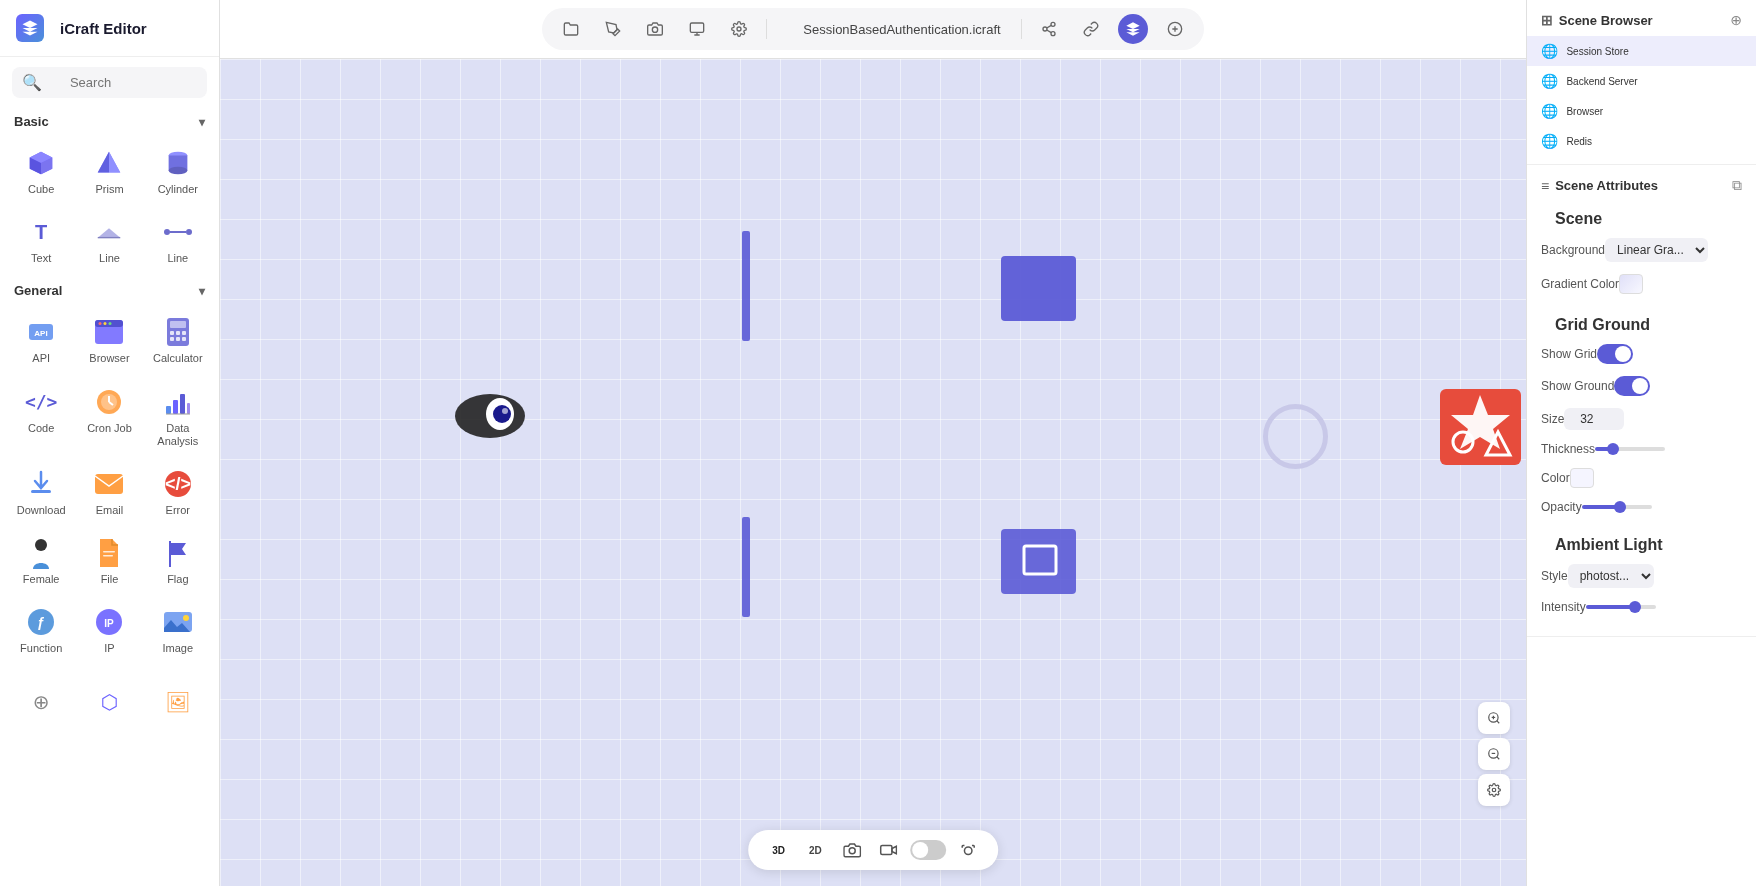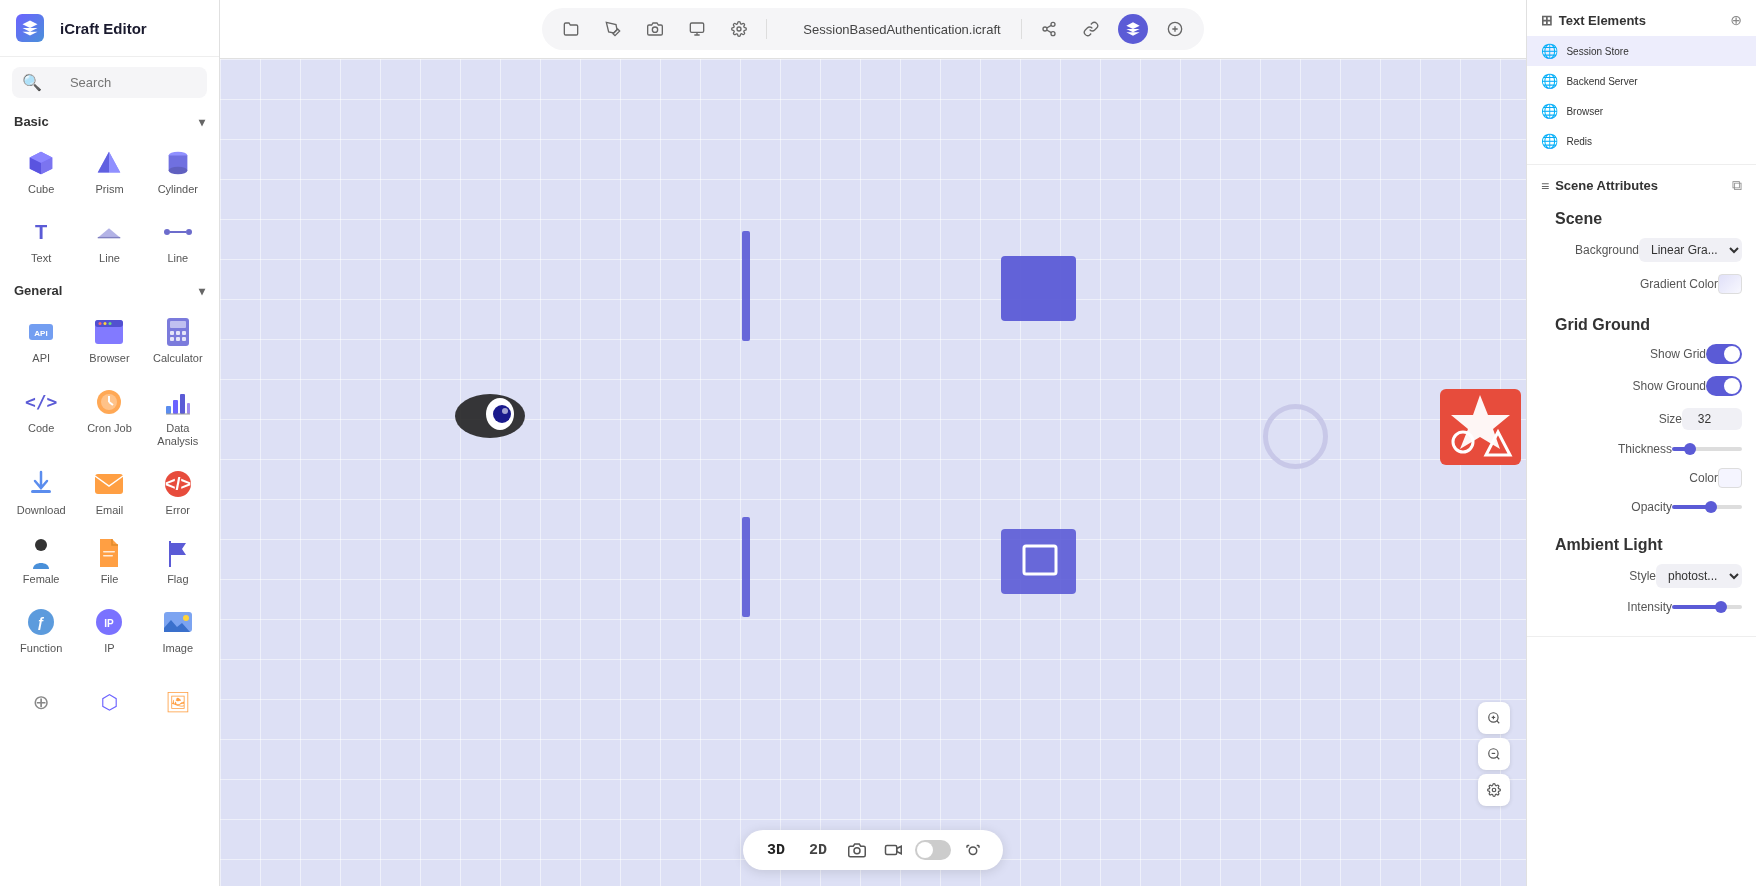--- a/index.html
+++ b/index.html
@@ -150,25 +150,24 @@
       transform: translateX(-50%);
       display: flex;
       align-items: center;
       gap: 8px;
       background: #fff;
       border-radius: 24px;
       padding: 6px 16px;
       box-shadow: 0 2px 12px rgba(0,0,0,0.12);
     }
     .btm-btn {
-      font-size: 15px; font-weight: 600;
+      font-size: 10px; font-weight: 600;
       color: #444; cursor: pointer;
       padding: 4px 8px;
       border-radius: 6px;
-      font-family: Liberation Mono, monospace;
     }
     .btm-btn.active { color: #222; }
     .btm-icon {
       width: 28px; height: 28px;
       display: flex; align-items: center; justify-content: center;
       font-size: 16px; color: #555; cursor: pointer;
     }
     .toggle-switch {
       width: 36px; height: 20px;
       background: #ccc;
@@ -239,21 +238,21 @@
       transition: background 0.1s;
     }
     .scene-item-icon { font-size: 14px; color: #6c63ff; }
     .scene-item-label { font-size: 10px; color: #333; }
     .scene-item.active { background: #ededfc; }
 
     .attr-section {
       padding: 0 14px 8px;
     }
     .attr-row {
-      display: flex; align-items: center; justify-content: flex-end;
+      display: flex; align-items: center; justify-content: flex-start;
       padding: 6px 0;
     }
     .attr-label { font-size: 12px; color: #555; }
     .attr-select {
       background: #f0f0f5;
       border: none; border-radius: 6px;
       padding: 4px 8px;
       font-size: 12px; color: #333;
       cursor: pointer;
       outline: none;
@@ -745,21 +744,21 @@
     </div>
   </div>
 </div>
 
 <div class="right-sidebar">
 
   <div class="panel-section">
     <div class="panel-header">
       <div class="panel-title">
         <span class="panel-title-icon">⊞</span>
-        <span>Text Elements</span>
+        <span>Scene Browser</span>
       </div>
       <span class="panel-copy-btn">⊕</span>
     </div>
     <div>
       <div class="scene-item active">
         <span class="scene-item-icon">🌐</span>
         <span class="scene-item-label">Session Store</span>
       </div>
       <div class="scene-item">
         <span class="scene-item-icon">🌐</span>

